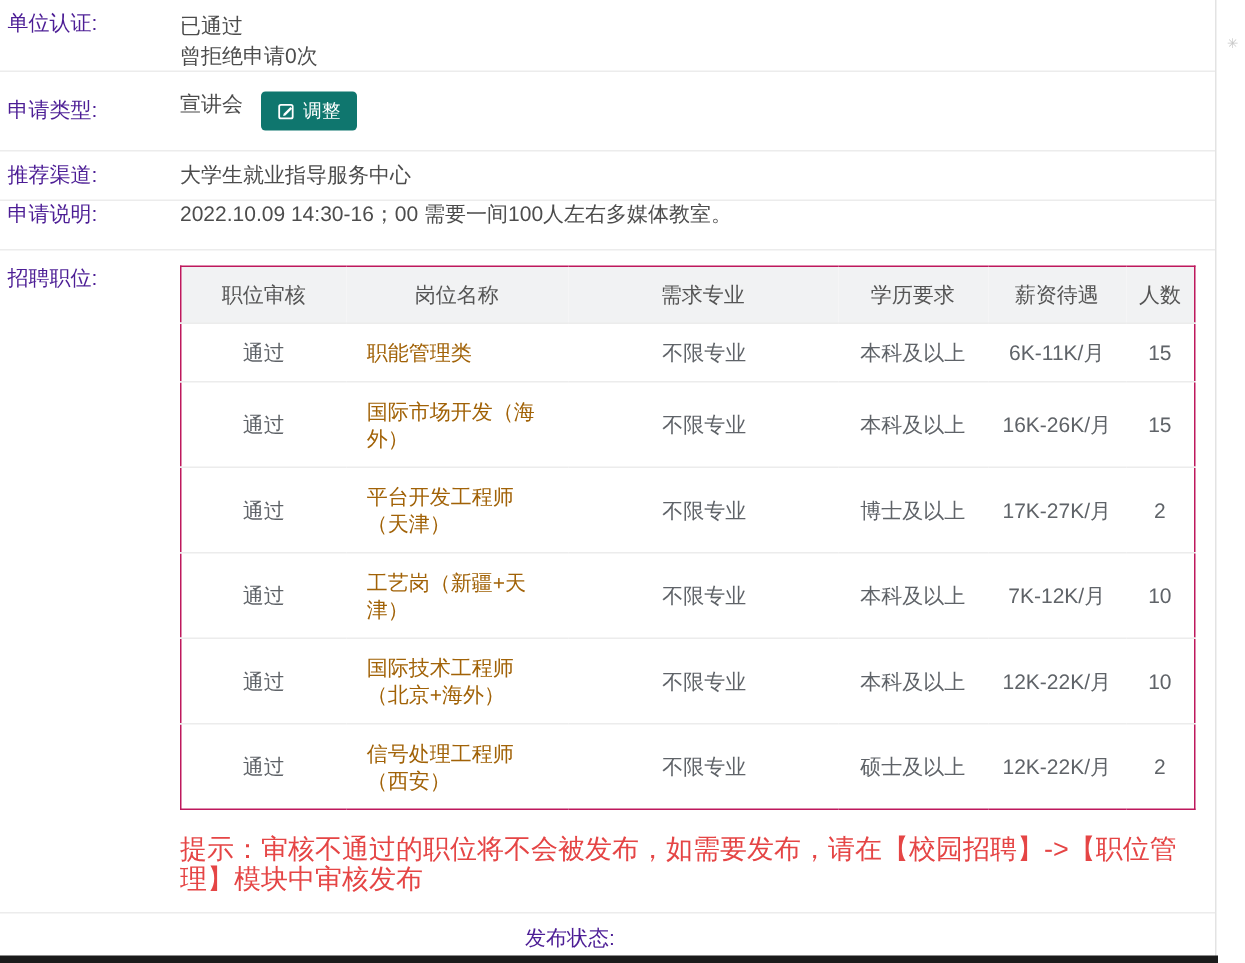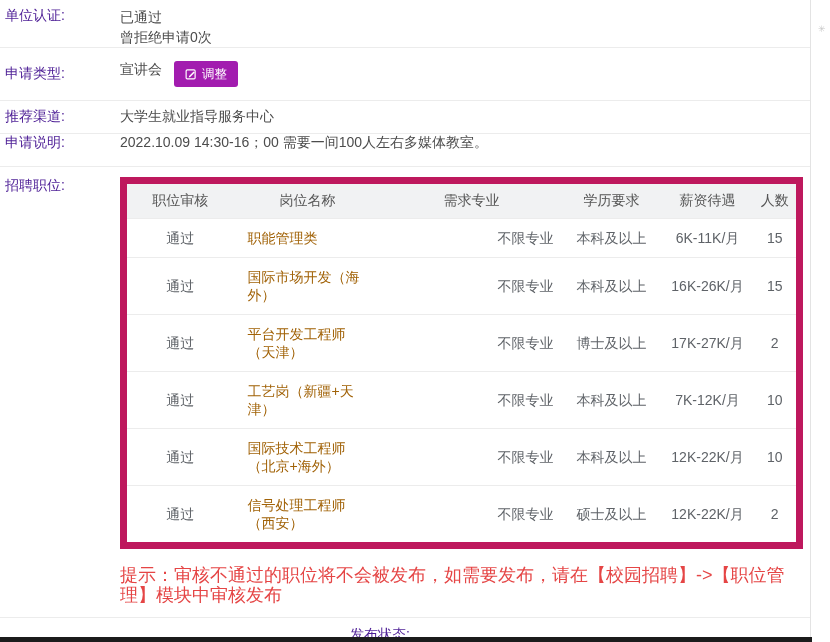--- a/index.html
+++ b/index.html
@@ -19,39 +19,39 @@
   .row-cert .field-value div { line-height:20px; }
   .row-type { min-height:53px; align-items:center; }
   .row-type .field-value { display:flex; }
   .row-channel { min-height:33px; align-items:center; }
   .row-note { min-height:33px; }
   .row-positions { align-items:flex-start; padding-top:10px; padding-bottom:8px; }
   .row-status { min-height:35px; align-items:center;justify-content:center; }
   .row-title { min-height:32px; align-items:center; border-bottom:none; }
 
   .adjust-btn { display:inline-flex; align-items:center; gap:5px; margin-left:12px;
-    background:#a21caf; color:#fff; border:none; border-radius:3px;
+    background:#0f766e; color:#fff; border:none; border-radius:3px;
     padding:6px 11px; font-size:12.5px; line-height:14px; cursor:pointer;
     font-family:inherit; }
   .adjust-btn svg { display:block; }
 
-  .pos-table { border-collapse:collapse; width:677px; border:7px solid #be185d;
+  .pos-table { border-collapse:collapse; width:677px; border:1px solid #be185d;
     table-layout:fixed; }
   .pos-table th { background:#f1f2f3; height:38px; font-weight:normal;
     font-size:14px; color:#555; text-align:center; }
   .pos-table td { font-size:14px; color:#5f6368; padding:10px 8px; line-height:18px;
     border-top:1px solid #ececec; text-align:center; vertical-align:middle; }
   .c1 { width:110px; }
   .c2 { width:148px; }
   .c3 { width:180px; }
   .c4 { width:100px; }
   .c5 { width:92px; }
   .c6 { width:46px; }
   .pos-table td.c2 { text-align:left; padding-left:14px; padding-right:12px; }
-  .pos-table td.c3 { text-align:right; padding-left:10px; }
+  .pos-table td.c3 { text-align:center; padding-left:10px; }
   .job-link { color:#a16207; cursor:pointer; text-decoration:none; }
 
   .hint-text { margin-top:16px; margin-bottom:4px; font-size:18px; color:#e54545; line-height:20px; }
 
   .bottom-bar { position:absolute; left:0; bottom:0; width:812px; height:5px; background:#1b1b1b; }
 </style>
 </head>
 <body>
 
 <div class="page">

